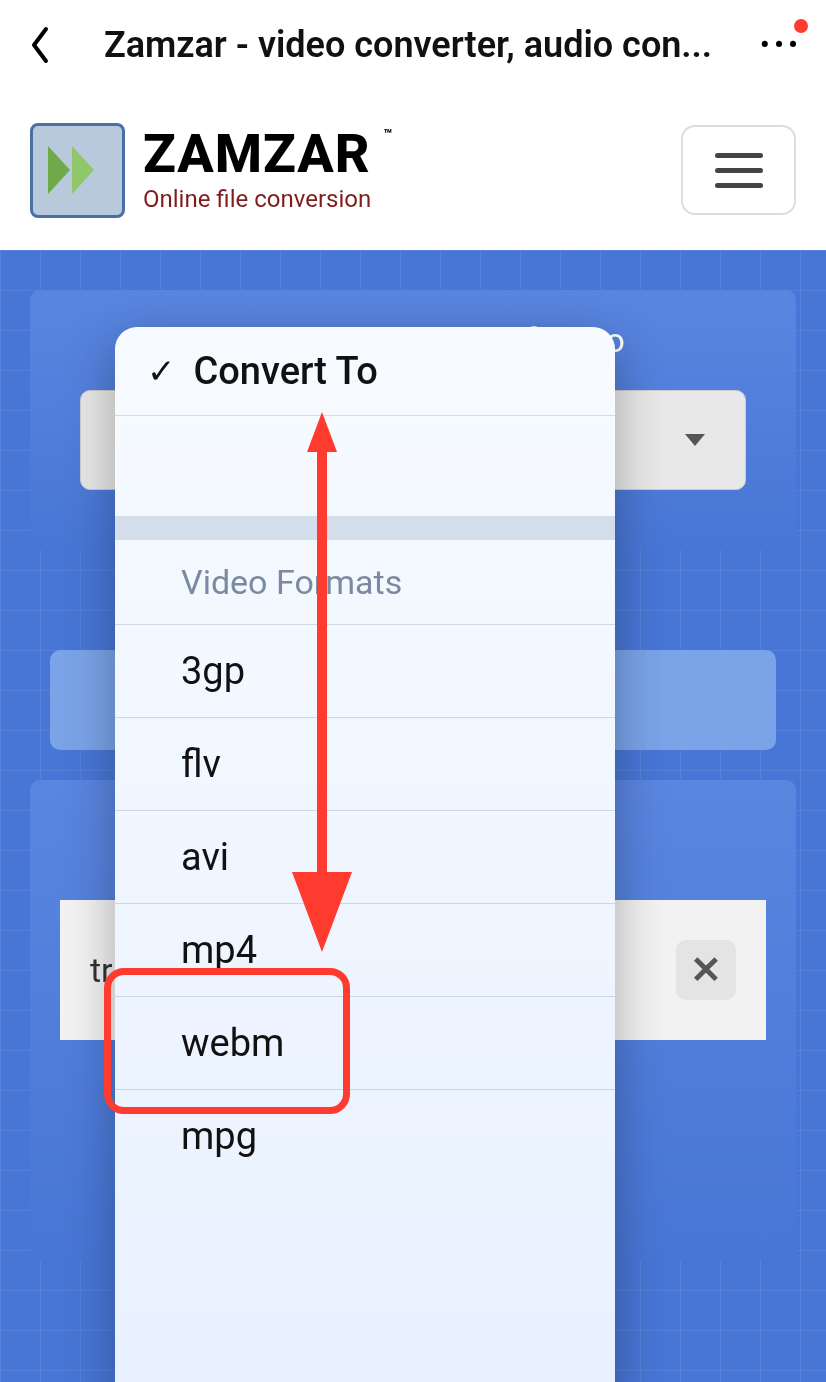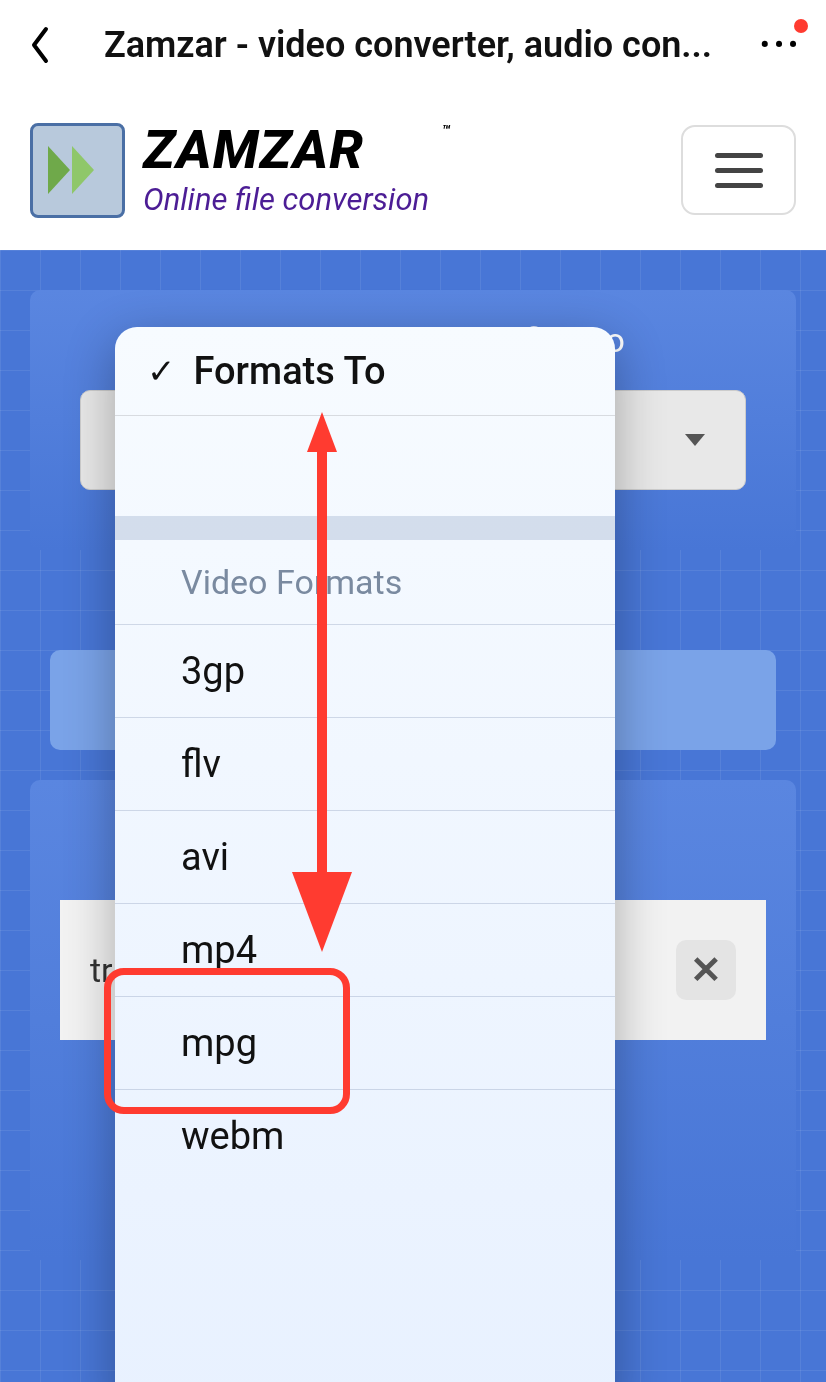--- a/index.html
+++ b/index.html
@@ -12,24 +12,24 @@
   .topbar-title { flex: 1; text-align: center; font-size: 36px; font-weight: 600; color: #111; white-space: nowrap; overflow: hidden; }
   .more-btn { width: 50px; height: 40px; display: flex; align-items: center; justify-content: center; position: relative; }
   .more-dots { font-size: 30px; letter-spacing: 4px; line-height: 1; }
   .red-dot { position: absolute; top: -6px; right: -2px; width: 14px; height: 14px; border-radius: 50%; background: #ff3b30; }
 
   
   .site-header { height: 160px; background: #fff; display: flex; align-items: center; justify-content: space-between; padding: 0 30px; }
   .brand { display: flex; align-items: center; gap: 18px; }
   .logo-box { width: 95px; height: 95px; border: 3px solid #4a6fa5; border-radius: 8px; background: #b8c9dc; display: flex; align-items: center; justify-content: center; }
   .logo-box svg { width: 72px; height: 72px; }
-  .brand-text { display: flex; flex-direction: column; font-style: italic; }
+  .brand-text { display: flex; flex-direction: column; }
   .brand-main { font-size: 54px; font-weight: 800; letter-spacing: 1px; color: #000; line-height: 1; position: relative; }
   .brand-tm { font-size: 14px; position: absolute; top: 0; right: -22px; }
-  .brand-sub { font-size: 31px; color: #4c1d95; font-weight: 400; margin-top: 4px; }
+  .brand-sub { font-size: 24px; color: #7f1d1d; font-weight: 400; margin-top: 4px; }
   .hamburger { width: 115px; height: 90px; border: 2px solid #ddd; border-radius: 14px; background: #fff; display: flex; flex-direction: column; align-items: center; justify-content: center; gap: 10px; }
   .hamburger span { display: block; width: 48px; height: 5px; background: #444; border-radius: 3px; }
 
   
   .content { position: relative; height: calc(1382px - 90px - 160px); background: #4876d6; background-image:
       linear-gradient(rgba(255,255,255,0.08) 1px, transparent 1px),
       linear-gradient(90deg, rgba(255,255,255,0.08) 1px, transparent 1px);
     background-size: 40px 40px;
     padding-top: 40px;
   }
@@ -125,32 +125,32 @@
     <div class="hint-text">
       <span>iles or</span><br>
       <span>your</span>
     </div>
   </div>
 </div>
 
 <div class="dropdown">
   <div class="dropdown-header">
     <span class="checkmark">✓</span>
-    <span>Formats To</span>
+    <span>Convert To</span>
   </div>
   <div class="dropdown-body">
     <div class="dd-spacer"></div>
     <div class="dd-group-sep"></div>
     <div class="dd-group-label">Video Formats</div>
     <div class="dd-item">3gp</div>
     <div class="dd-item">flv</div>
     <div class="dd-item">avi</div>
     <div class="dd-item">mp4</div>
+    <div class="dd-item">webm</div>
     <div class="dd-item">mpg</div>
-    <div class="dd-item">webm</div>
   </div>
 </div>
 
 <div class="anno">
   <svg viewBox="0 0 70 540">
     <path d="M35 0 L50 40 L40 40 L40 460 L65 460 L35 540 L5 460 L30 460 L30 40 L20 40 Z" fill="#ff3b30"></path>
   </svg>
 </div>
 
 <div class="highlight-box"></div>

